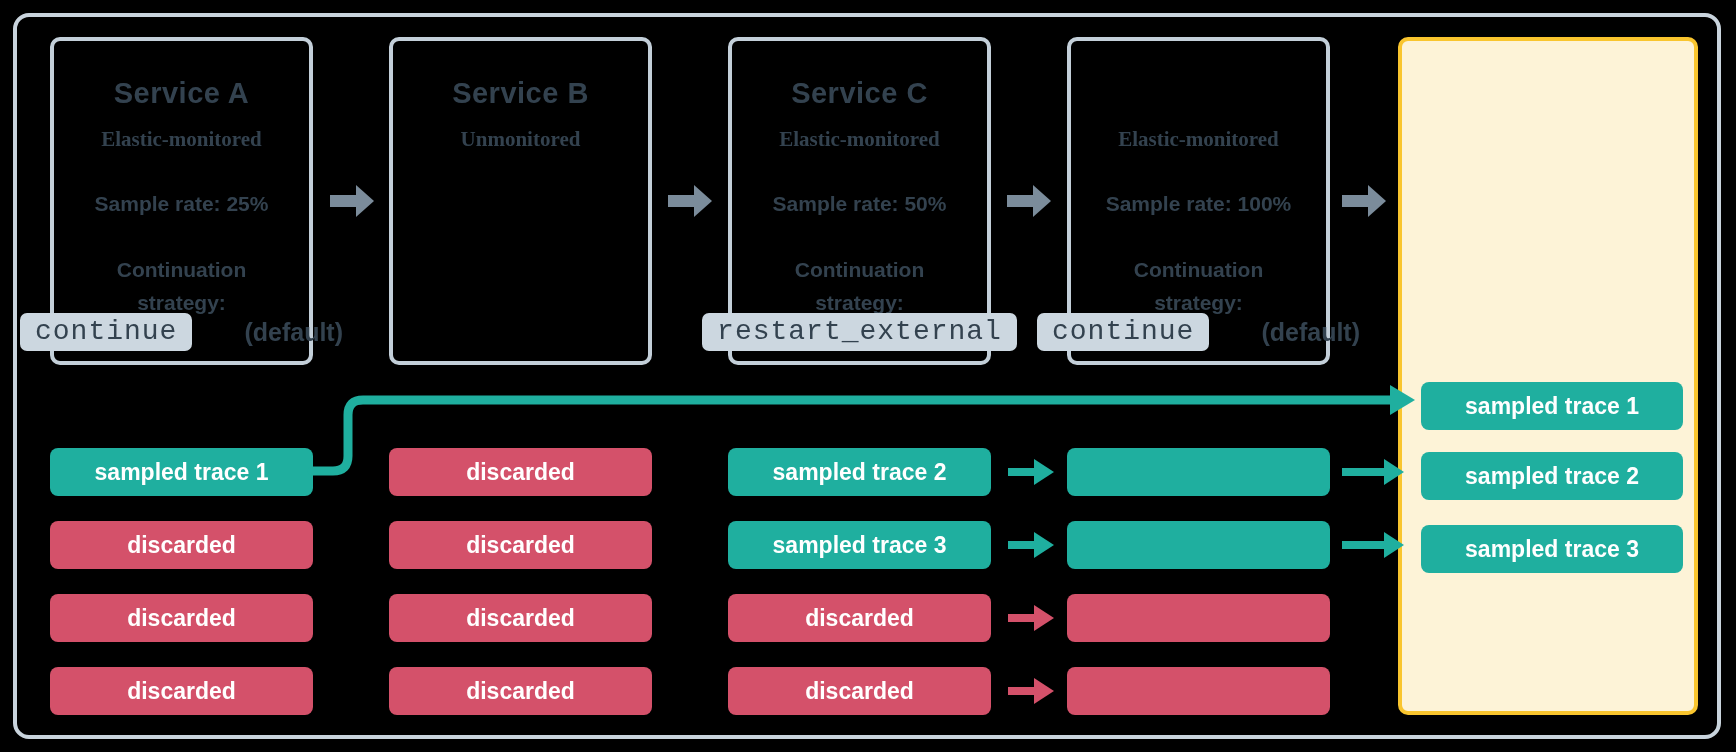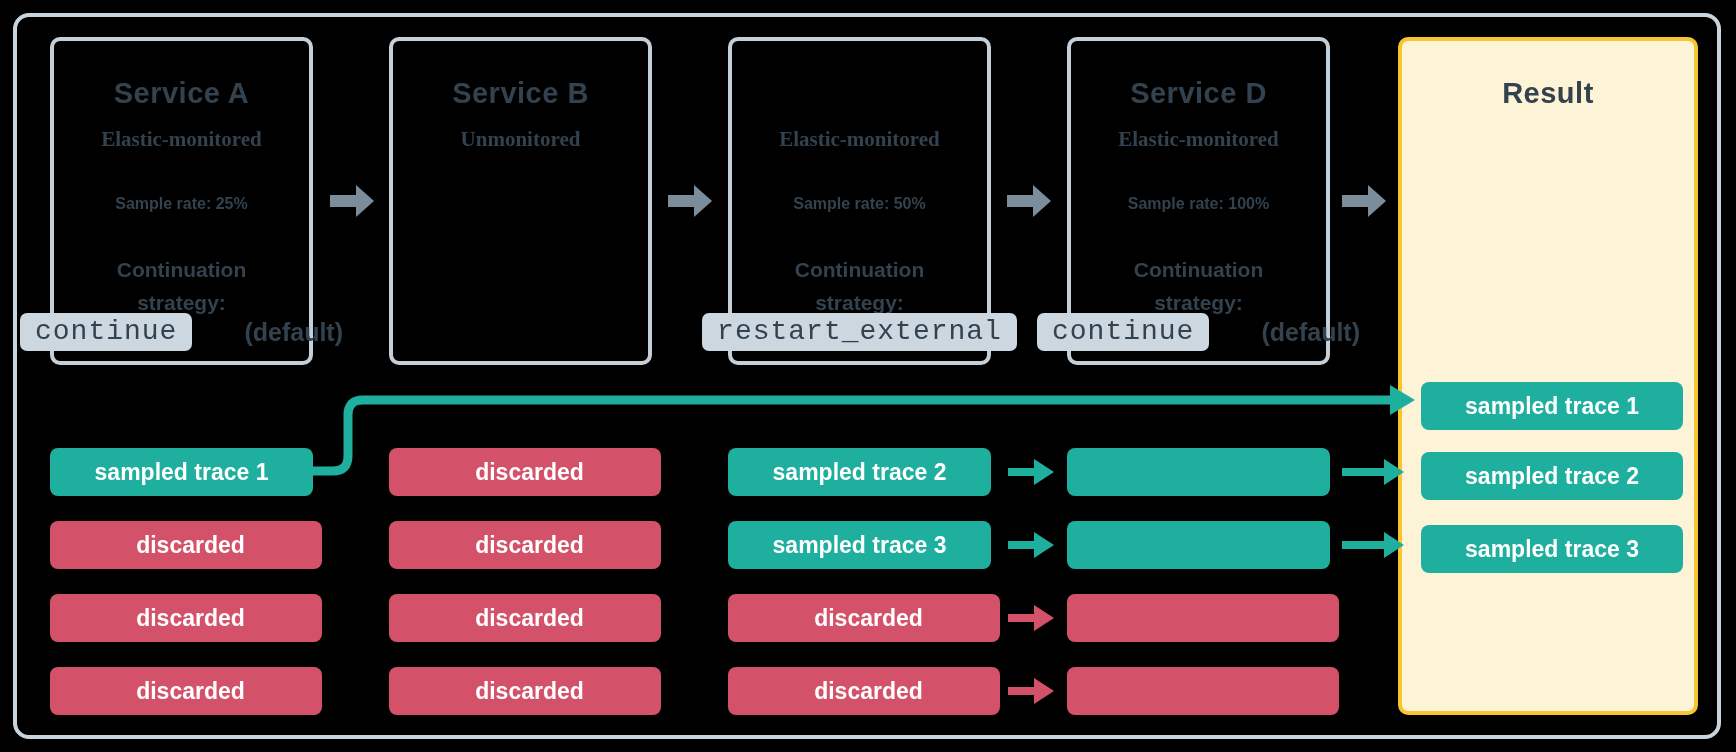--- a/index.html
+++ b/index.html
@@ -13,34 +13,34 @@
   .outer{position:absolute;left:13px;top:13px;width:1708px;height:726px;
     border:4px solid var(--outer-border);border-radius:16px;box-sizing:border-box;}
   .svc{position:absolute;top:37px;width:263px;height:328px;box-sizing:border-box;
     border:4px solid var(--box-border);border-radius:10px;}
   .pos-a{left:50px}.pos-b{left:389px}.pos-c{left:728px}.pos-d{left:1067px}
   .svc-title,.res-title{position:absolute;left:0;right:0;top:35px;height:34px;line-height:34px;
     text-align:center;font-size:29px;font-weight:bold;color:var(--text-dark);letter-spacing:.5px;}
   .svc-sub{position:absolute;left:0;right:0;top:83px;height:30px;line-height:30px;
     text-align:center;font-size:21px;font-weight:600;color:var(--text-dark);font-family:Liberation Serif, serif;}
   .svc-rate{position:absolute;left:0;right:0;top:148px;height:30px;line-height:30px;
-    text-align:center;font-size:16px;font-weight:600;color:var(--text-dark);}
+    text-align:center;font-size:21px;font-weight:600;color:var(--text-dark);}
   .svc-strategy{position:absolute;left:0;right:0;top:212px;line-height:33px;
     text-align:center;font-size:21px;font-weight:600;color:var(--text-dark);}
   .chip-row{position:absolute;left:0;right:0;top:272px;height:38px;display:flex;
     align-items:center;justify-content:center;gap:9px;}
   .chip{background:var(--chip-bg);color:var(--text-dark);border-radius:7px;height:38px;
     line-height:38px;padding:0 15px;font-family:"Liberation Mono","DejaVu Sans Mono",monospace;
     font-size:28px;letter-spacing:1px;white-space:nowrap;}
   .chip-note{font-size:25px;font-weight:700;color:var(--text-dark);margin-left:43px;}
   .result{position:absolute;left:1398px;top:37px;width:300px;height:678px;box-sizing:border-box;
     background:var(--result-bg);border:4px solid var(--result-border);border-radius:10px;}
   .pill{position:absolute;width:263px;height:48px;border-radius:8px;line-height:48px;
     text-align:center;font-size:23px;font-weight:600;color:var(--pill-text);}
-  .pill.teal{background:var(--teal);} .pill.red{background:var(--red);padding-left:9px;}
+  .pill.teal{background:var(--teal);} .pill.red{background:var(--red);}
   .col-a{left:50px}.col-b{left:389px}.col-c{left:728px}.col-d{left:1067px}
   .row-1{top:448px}.row-2{top:521px}.row-3{top:594px}.row-4{top:667px}
   .res-pill{position:absolute;left:19px;width:262px;height:48px;border-radius:8px;
     background:var(--teal);line-height:48px;text-align:center;font-size:23px;font-weight:600;
     color:var(--pill-text);}
   .rp-1{top:341px}.rp-2{top:411px}.rp-3{top:484px}
   .arrow{position:absolute;pointer-events:none;}
   .overlay{position:absolute;left:0;top:0;pointer-events:none;}
 </style>
 </head>
@@ -62,47 +62,46 @@
       <span class="chip-note">(default)</span>
     </div>
   </div>
 
   <div class="svc pos-b">
     <div class="svc-title">Service B</div>
     <div class="svc-sub">Unmonitored</div>
   </div>
 
   <div class="svc pos-c">
+    <div class="svc-title">Service C</div>
     <div class="svc-sub">Elastic-monitored</div>
     <div class="svc-rate">Sample rate: 50%</div>
     <div class="svc-strategy">
       <div>Continuation</div>
       <div>strategy:</div>
     </div>
     <div class="chip-row">
       <span class="chip">restart_external</span>
     </div>
   </div>
 
   <div class="svc pos-d">
-    <div class="svc-title">Service D</div>
     <div class="svc-sub">Elastic-monitored</div>
     <div class="svc-rate">Sample rate: 100%</div>
     <div class="svc-strategy">
       <div>Continuation</div>
       <div>strategy:</div>
     </div>
     <div class="chip-row">
       <span class="chip">continue</span>
       <span class="chip-note">(default)</span>
     </div>
   </div>
 
   <div class="result">
-    <div class="res-title">Result</div>
     <div class="res-pill rp-1">sampled trace 1</div>
     <div class="res-pill rp-2">sampled trace 2</div>
     <div class="res-pill rp-3">sampled trace 3</div>
   </div>
 
   <svg class="arrow" style="left:330px;top:185px" width="44" height="32">
       <rect x="0" y="10" width="27" height="12" fill="var(--arrow-gray)"></rect>
       <polygon points="26,0 44,16 26,32" fill="var(--arrow-gray)"></polygon>
     </svg>
   <svg class="arrow" style="left:668px;top:185px" width="44" height="32">

